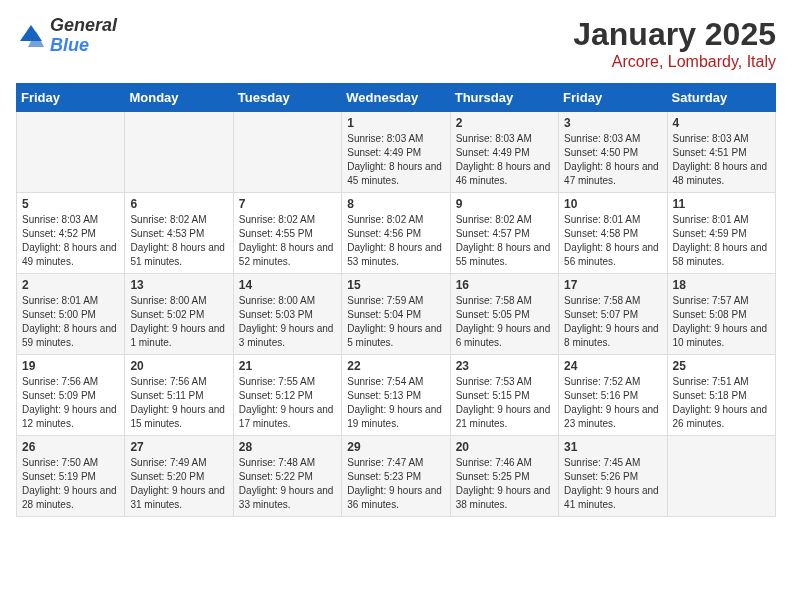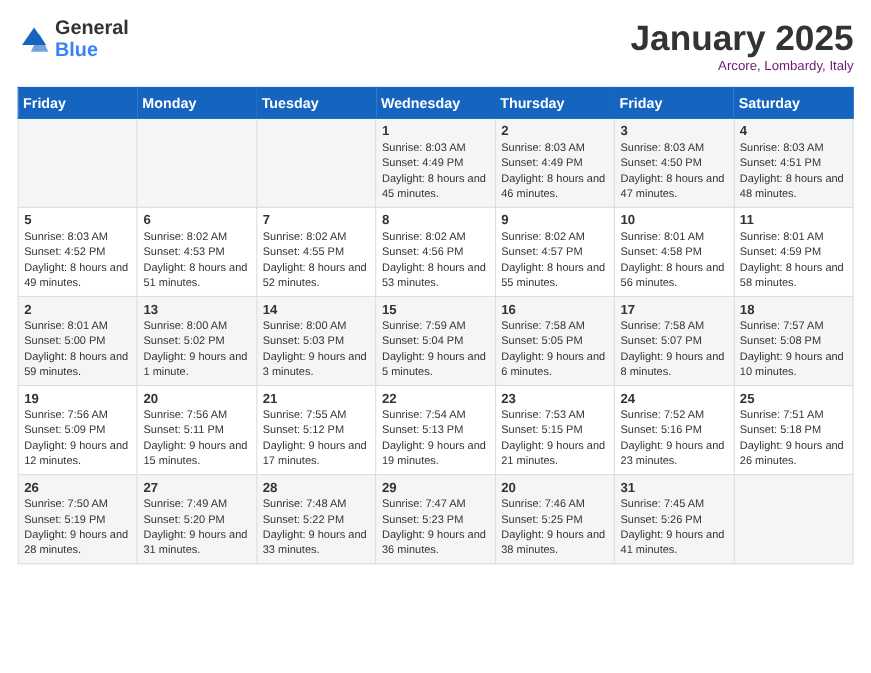--- a/index.html
+++ b/index.html
@@ -18,38 +18,39 @@
     }
     .logo {
       display: flex;
       align-items: center;
       gap: 4px;
     }
     .logo-text {
       font-size: 18px;
       font-weight: bold;
       line-height: 1.1;
+      font-style: italic;
     }
     .logo-general { color: #333; }
     .logo-blue { color: #3b82f6; }
     .logo-icon {
       width: 30px;
       height: 30px;
     }
     .title-block {
       text-align: right;
     }
     .calendar-title {
       font-size: 32px;
       font-weight: bold;
       color: #333;
     }
     .calendar-subtitle {
-      font-size: 12px;
-      color: #701a75;
+      font-size: 16px;
+      color: #b91c1c;
     }
     table {
       width: 100%;
       border-collapse: collapse;
       border: 1px solid #ccc;
     }
     thead tr th {
       background-color: #1565c0;
       color: #fff;
       font-size: 13px;

